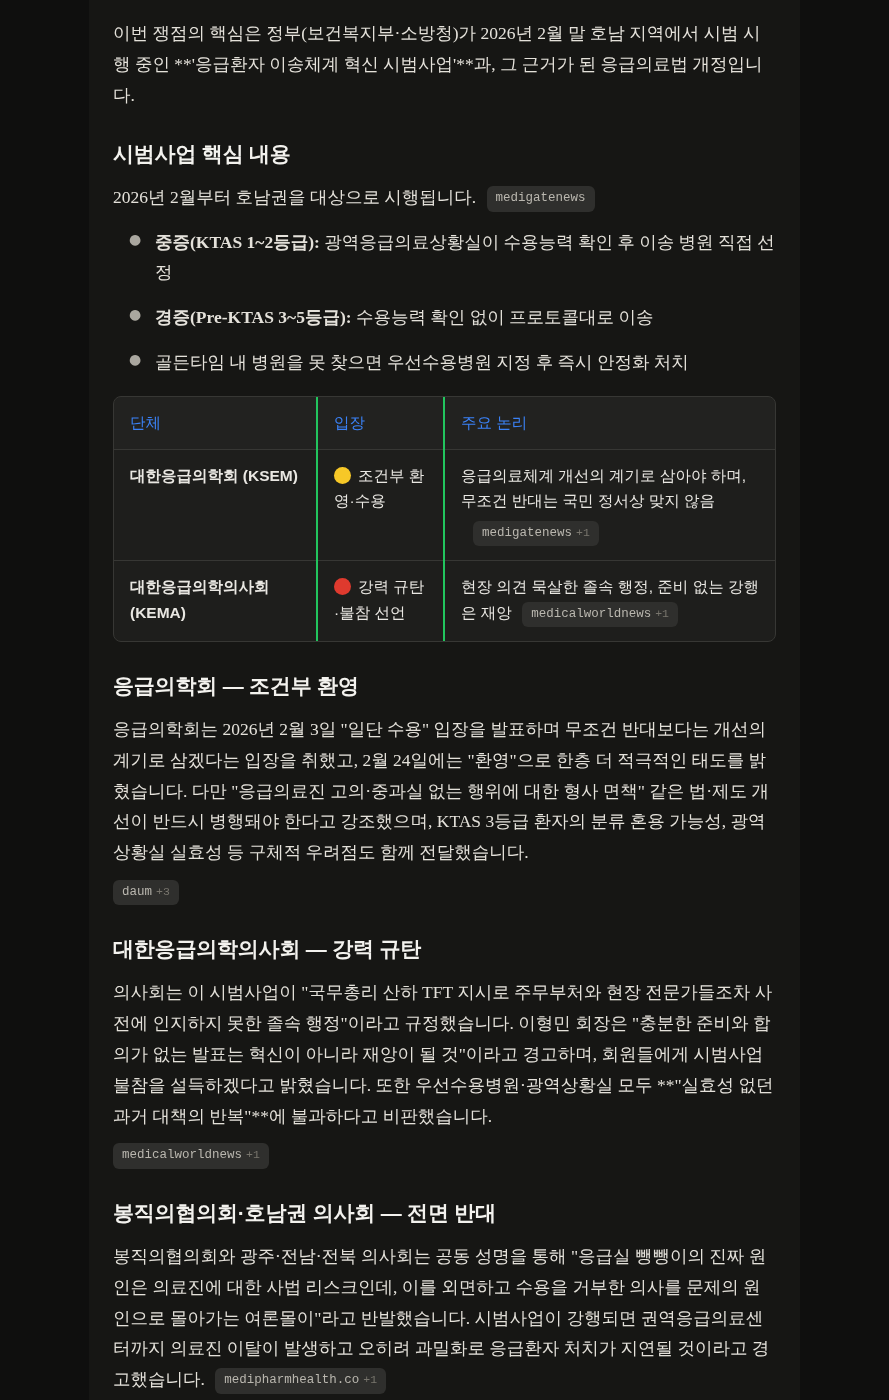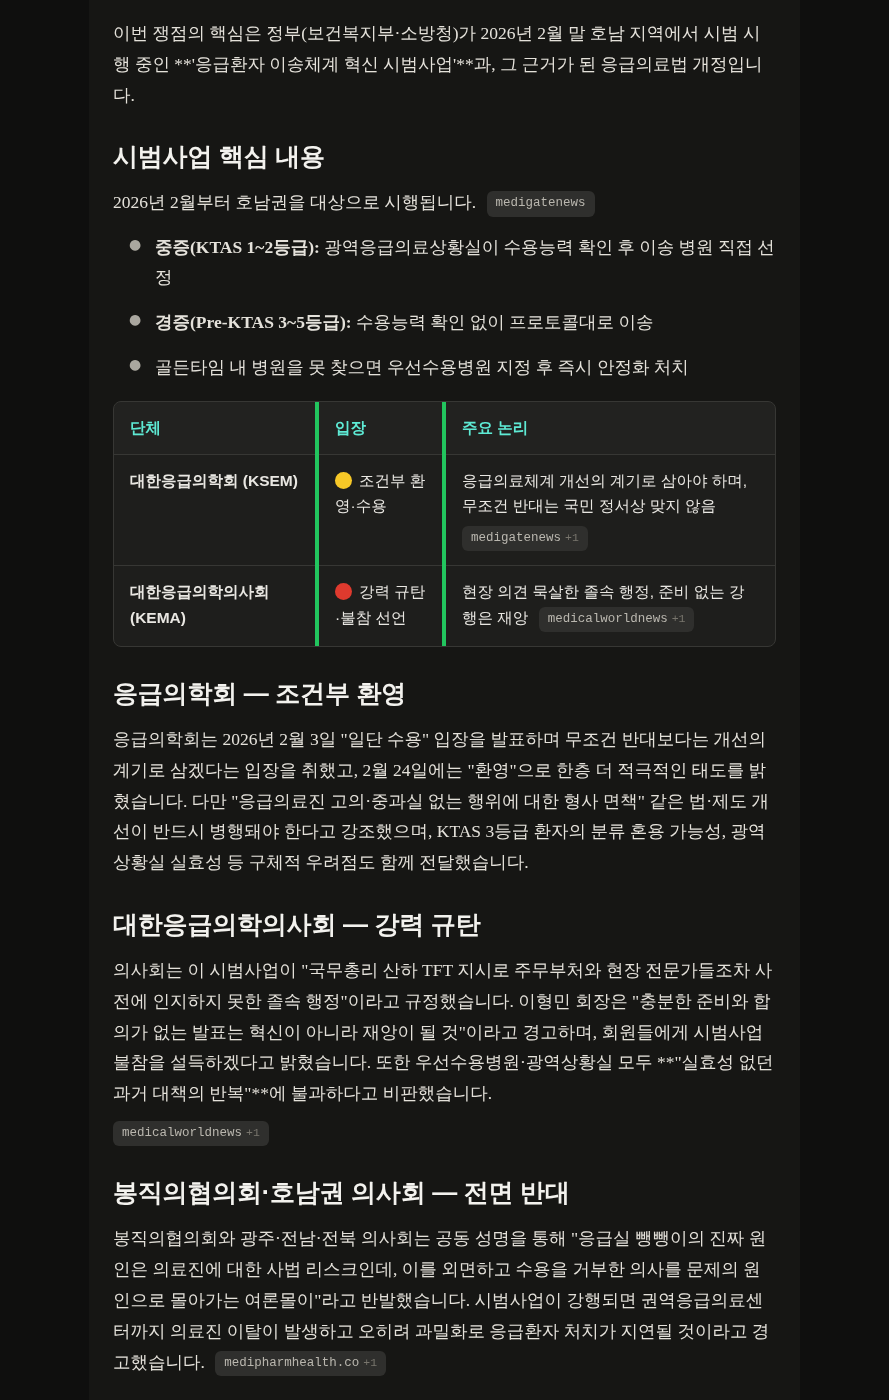--- a/index.html
+++ b/index.html
@@ -14,21 +14,21 @@
     color: #e4e1da;
   }
   p.body {
     font-size: 17.5px;
     line-height: 1.76;
     color: #e4e1da;
     margin-top: 14px;
   }
   h3.section {
     font-family: "Liberation Sans", "DejaVu Sans", sans-serif;
-    font-size: 25px;
+    font-size: 21px;
     font-weight: 700;
     color: #f3f2ee;
     margin-top: 30px;
     letter-spacing: -0.2px;
   }
   ul.bullets { list-style: none; margin-top: 14px; padding-left: 42px; }
   ul.bullets li {
     position: relative;
     font-size: 17.5px;
     line-height: 1.72;
@@ -77,36 +77,36 @@
     color: #e9e7e2;
   }
   col.c1 { width: 203px; }
   col.c2 { width: 127px; }
   th, td {
     text-align: left;
     vertical-align: top;
     padding: 13px 16px 14px 16px;
     line-height: 1.62;
   }
-  th { font-weight: 700; color: #5eead4; background: rgba(255,255,255,0.02); }
-  th + th, td + td { border-left: 4px solid #22c55e; }
+  th { font-weight: 400; color: #3b82f6; background: rgba(255,255,255,0.02); }
+  th + th, td + td { border-left: 2px solid #22c55e; }
   tbody td { border-top: 1px solid #373734; }
   td.org { font-weight: 700; }
   td.stance { font-weight: 400; margin-left: 20px; }
   .circle {
     display: inline-block;
     width: 17px; height: 17px;
     border-radius: 50%;
     vertical-align: -3px;
     margin-right: 7px;
   }
   .circle.yellow { background: #f7c827; }
   .circle.red { background: #df3a2e; }
   td .badge { margin-left: 6px; vertical-align: 1px; }
-  td .badge.block { display: inline-block; margin-left: 0; margin-top: 8px; }
+  td .badge.block { display: inline-block; margin-left: 12px; margin-top: 8px; }
 </style>
 </head>
 <body>
 
 <div class="doc">
 
   <p class="body" style="margin-top:0">
     <span>이번 쟁점의 핵심은 정부(보건복지부·소방청)가 2026년 2월 말 호남 지역에서 시범 시행 중인 **'응급환자 이송체계 혁신 시범사업'**과, 그 근거가 된 응급의료법 개정입니다.</span>
   </p>
 
@@ -169,20 +169,23 @@
           </td>
         </tr>
       </tbody>
     </table>
   </div>
 
   <h3 class="section">응급의학회 — 조건부 환영</h3>
   <p class="body">
     <span>응급의학회는 2026년 2월 3일 "일단 수용" 입장을 발표하며 무조건 반대보다는 개선의 계기로 삼겠다는 입장을 취했고, 2월 24일에는 "환영"으로 한층 더 적극적인 태도를 밝혔습니다. 다만 "응급의료진 고의·중과실 없는 행위에 대한 형사 면책" 같은 법·제도 개선이 반드시 병행돼야 한다고 강조했으며, KTAS 3등급 환자의 분류 혼용 가능성, 광역상황실 실효성 등 구체적 우려점도 함께 전달했습니다.</span>
   </p>
+  <p class="badge-row">
+    <span class="badge block"><span>daum</span><span class="plus">+3</span></span>
+  </p>
 
   <h3 class="section">대한응급의학의사회 — 강력 규탄</h3>
   <p class="body">
     <span>의사회는 이 시범사업이 "국무총리 산하 TFT 지시로 주무부처와 현장 전문가들조차 사전에 인지하지 못한 졸속 행정"이라고 규정했습니다. 이형민 회장은 "충분한 준비와 합의가 없는 발표는 혁신이 아니라 재앙이 될 것"이라고 경고하며, 회원들에게 시범사업 불참을 설득하겠다고 밝혔습니다. 또한 우선수용병원·광역상황실 모두 **"실효성 없던 과거 대책의 반복"**에 불과하다고 비판했습니다.</span>
   </p>
   <p class="badge-row">
     <span class="badge block"><span>medicalworldnews</span><span class="plus">+1</span></span>
   </p>
 
   <h3 class="section">봉직의협의회·호남권 의사회 — 전면 반대</h3>

